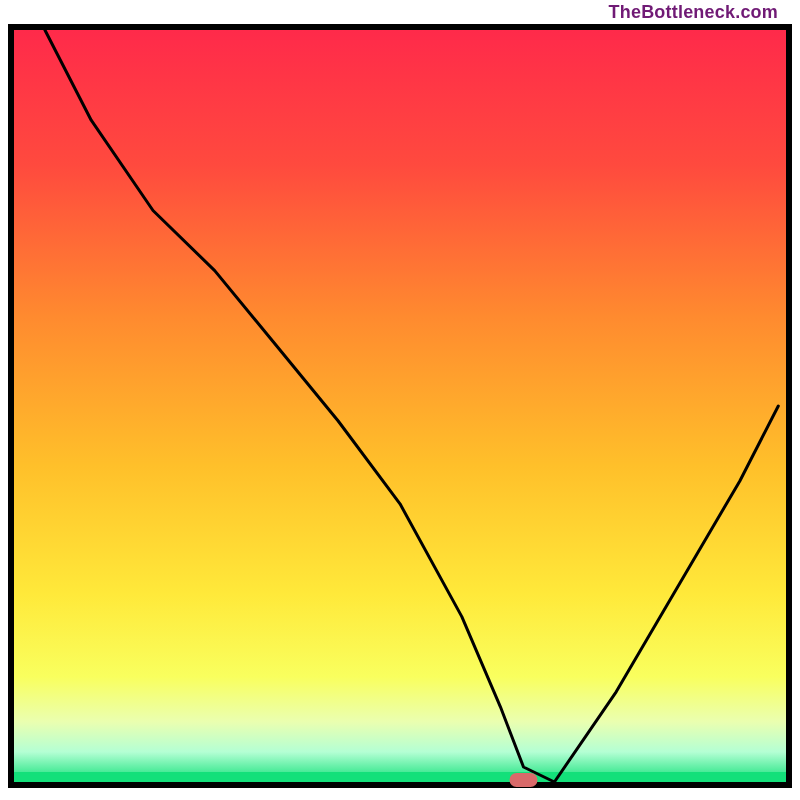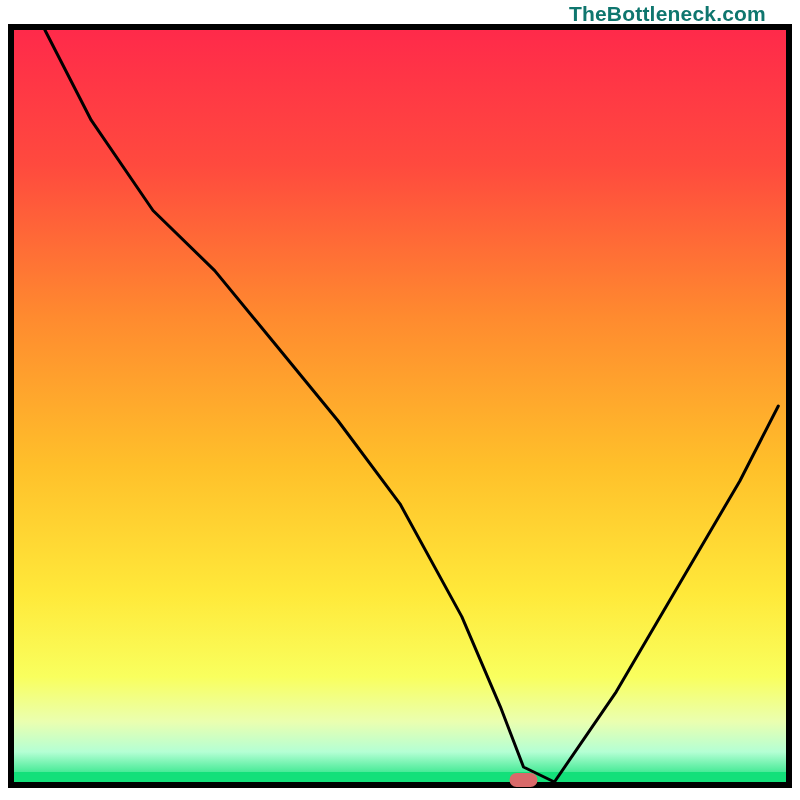--- a/index.html
+++ b/index.html
@@ -12,24 +12,24 @@
     font-family: Arial, Helvetica, sans-serif;
   }
   .chart-wrap {
     position: relative;
     width: 800px;
     height: 800px;
   }
   .watermark {
     position: absolute;
     top: 2px;
-    right: 34px;
-    font-size: 21px;
+    right: 22px;
+    font-size: 18px;
     font-weight: 600;
-    color: #0f766e;
+    color: #701a75;
     letter-spacing: 0.2px;
     user-select: none;
   }
   svg {
     display: block;
   }
 </style>
 </head>
 <body>
 

